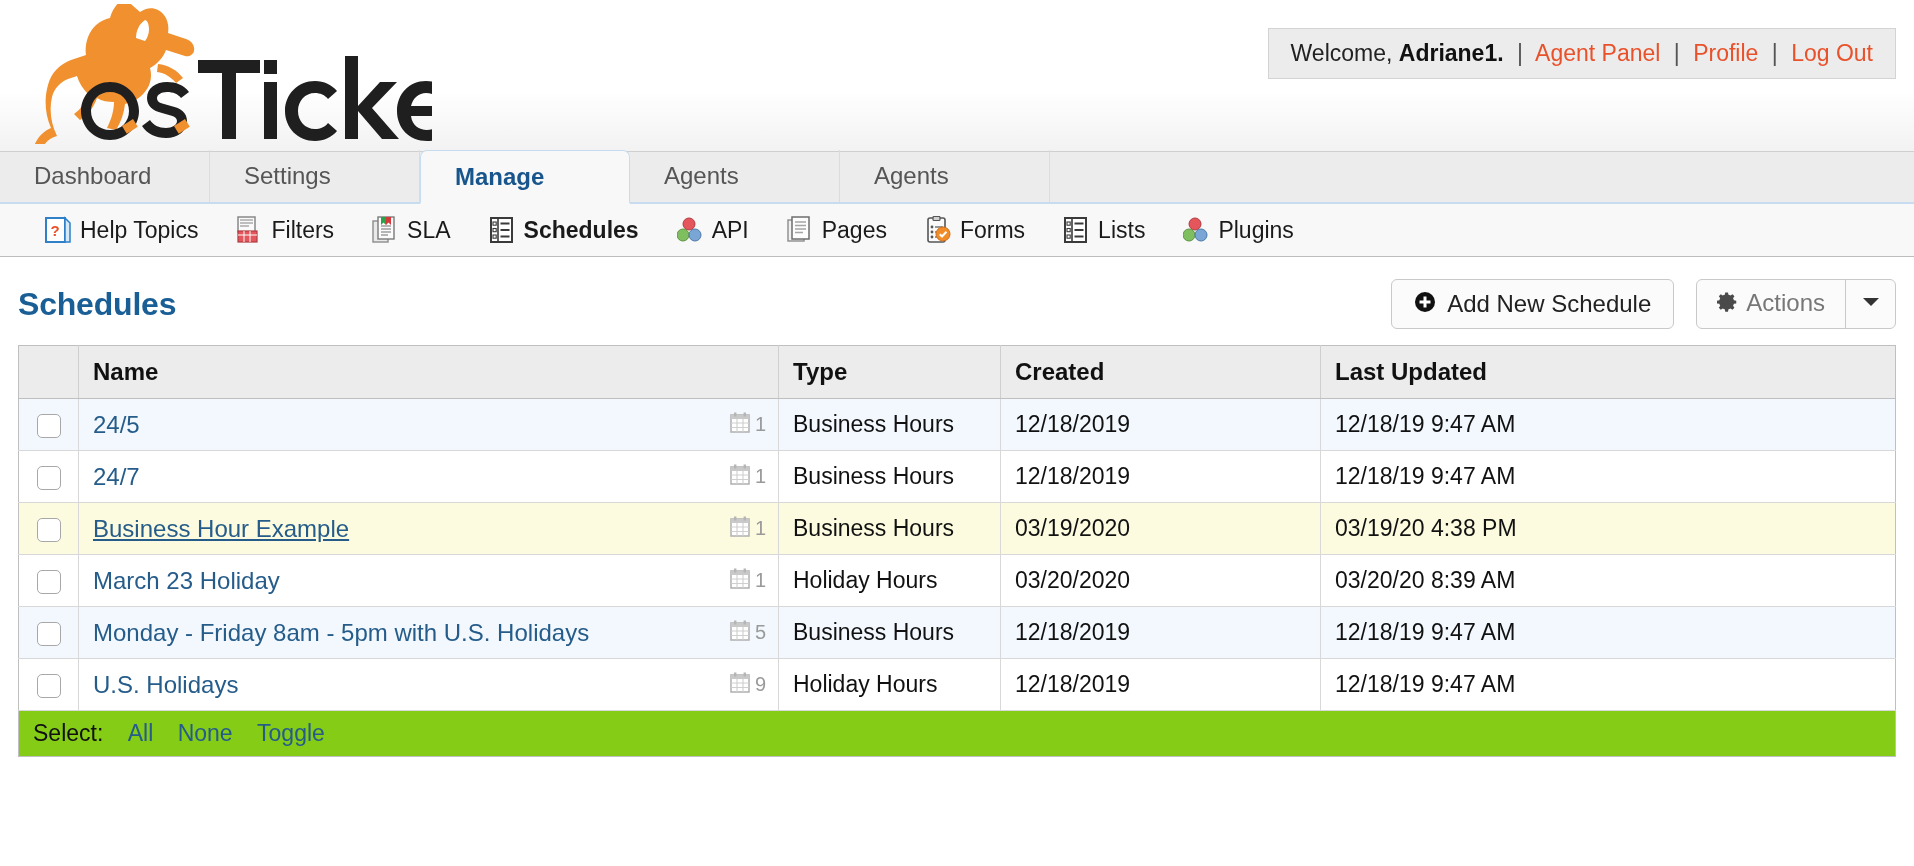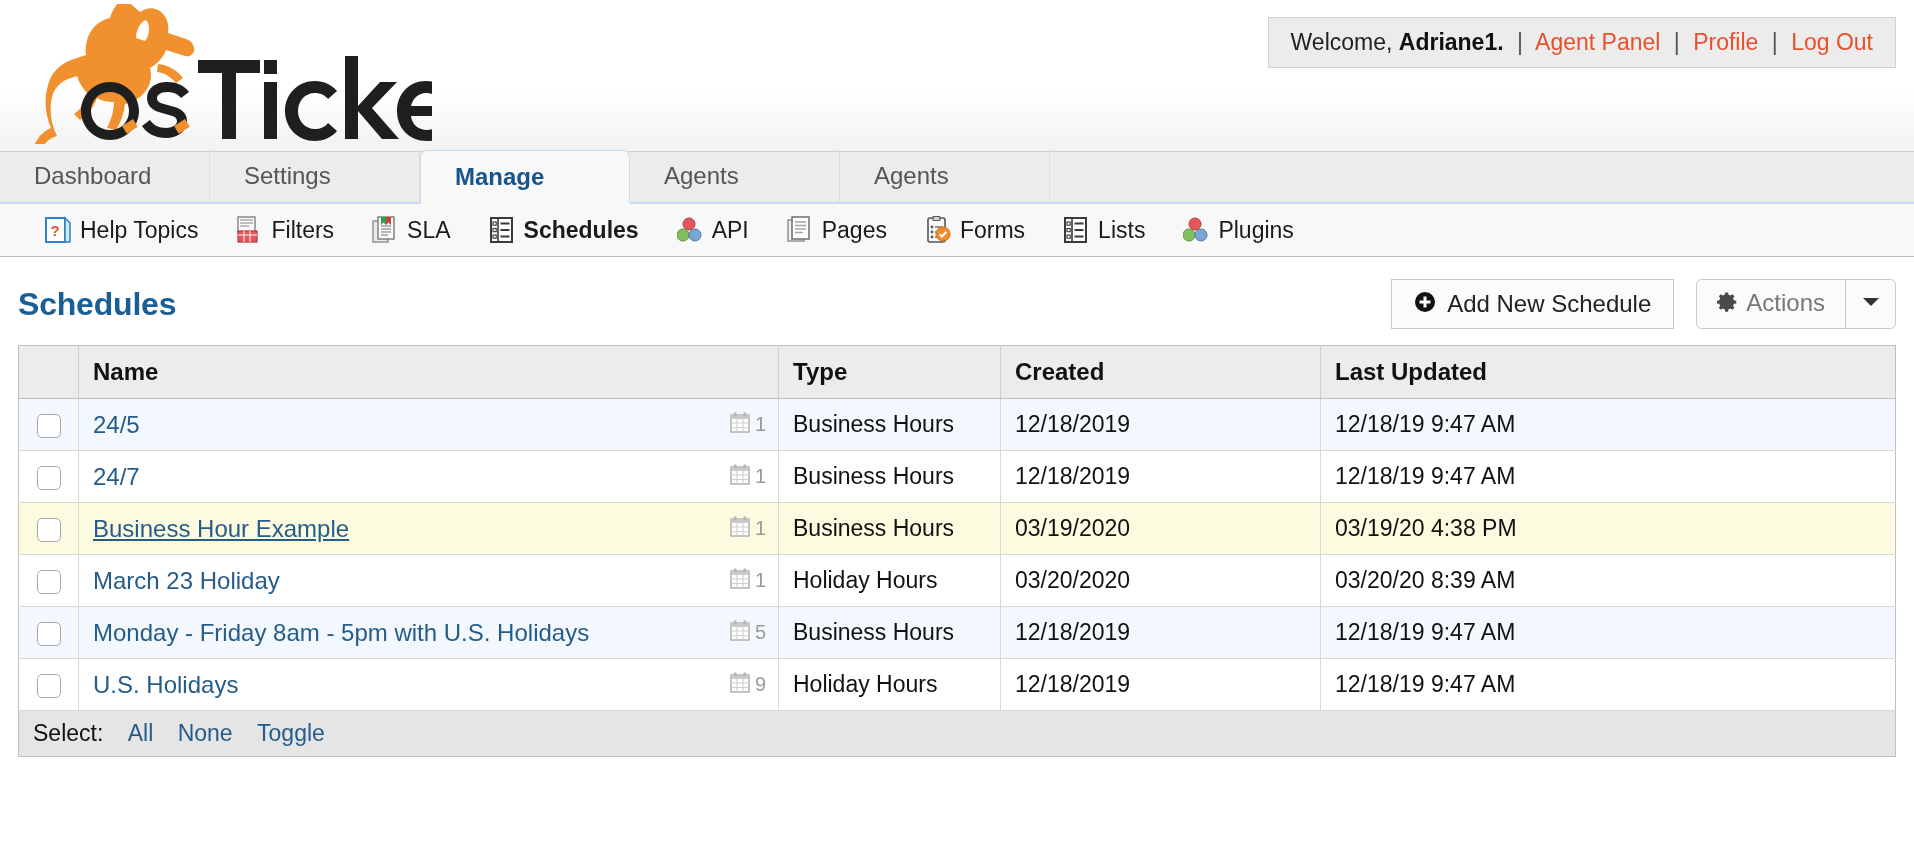--- a/index.html
+++ b/index.html
@@ -21,21 +21,21 @@
   }
   .logo-wrap {
     position: absolute;
     left: 12px; top: 4px;
     width: 420px; height: 140px;
   }
   .logo-wrap svg { display: block; }
 
   .welcome-box {
     position: absolute;
-    right: 18px; top: 17px;
+    right: 18px; top: 28px;
     background: #ececec;
     border: 1px solid #d3d3d3;
     padding: 11px 22px 12px 22px;
     font-size: 23px;
     color: #222;
     white-space: nowrap;
     line-height: 1.15;
   }
   .welcome-box .uname { font-weight: bold; color: #111; }
   .welcome-box .sep { color: #555; margin: 0 7px; font-weight: 300;}
@@ -121,21 +121,21 @@
     margin: 0;
     letter-spacing: -0.2px;
   }
   .btn-group { display: flex; align-items: center; gap: 22px; }
   .btn {
     display: inline-flex;
     align-items: center;
     gap: 11px;
     background: #fbfbfb;
     border: 1px solid #c9c9c9;
-    border-radius: 0;
+    border-radius: 6px;
     font-size: 24px;
     color: #222;
     padding: 11px 22px;
     cursor: pointer;
     line-height: 1;
     white-space: nowrap;
   }
   .btn-split {
     display: inline-flex;
     align-items: stretch;
@@ -221,21 +221,21 @@
     right: 12px; top: 50%;
     transform: translateY(-50%);
     display: inline-flex;
     align-items: center;
     gap: 5px;
     color: #9a9a9a;
     font-size: 20px;
   }
 
   .select-bar {
-    background: #e5e5e5;
+    background: #84cc16;
     border: 1px solid #bfbfbf;
     border-top: none;
     padding: 9px 14px;
     font-size: 23px;
     color: #111;
   }
   .select-bar a {
     color: #255c8a;
     text-decoration: none;
     margin-left: 18px;

